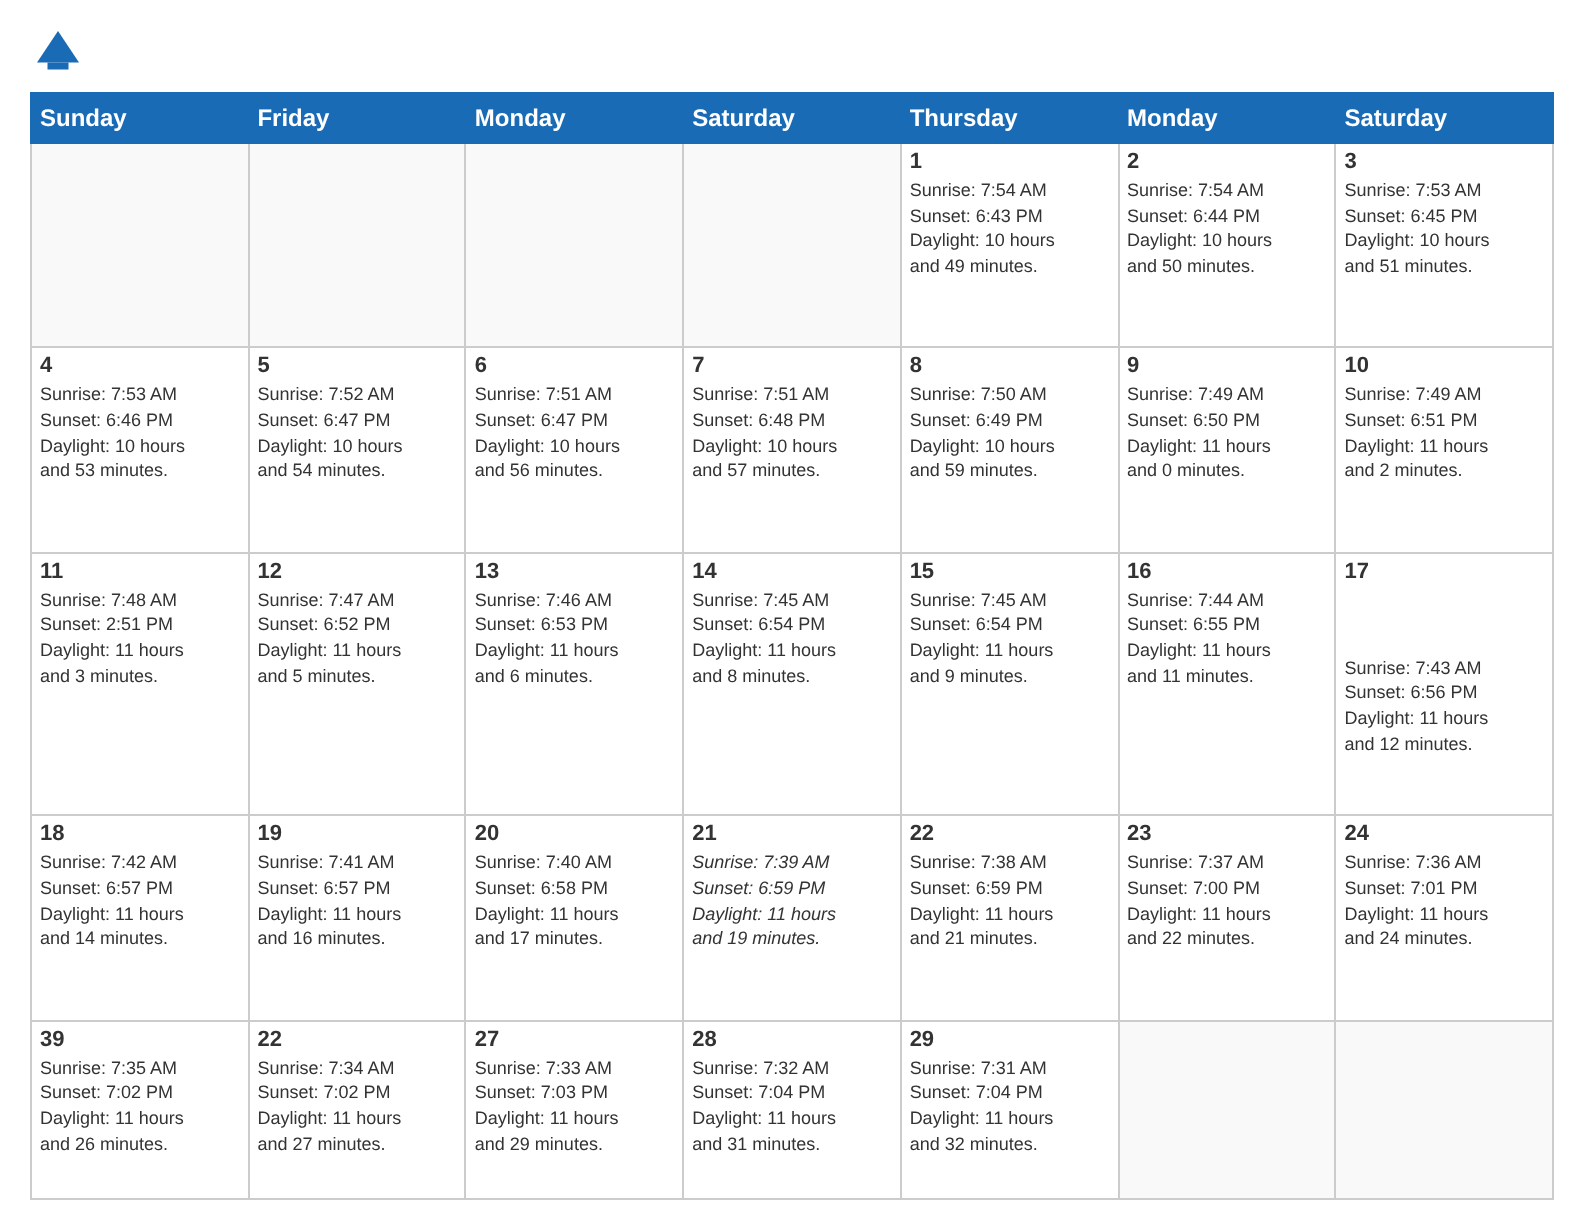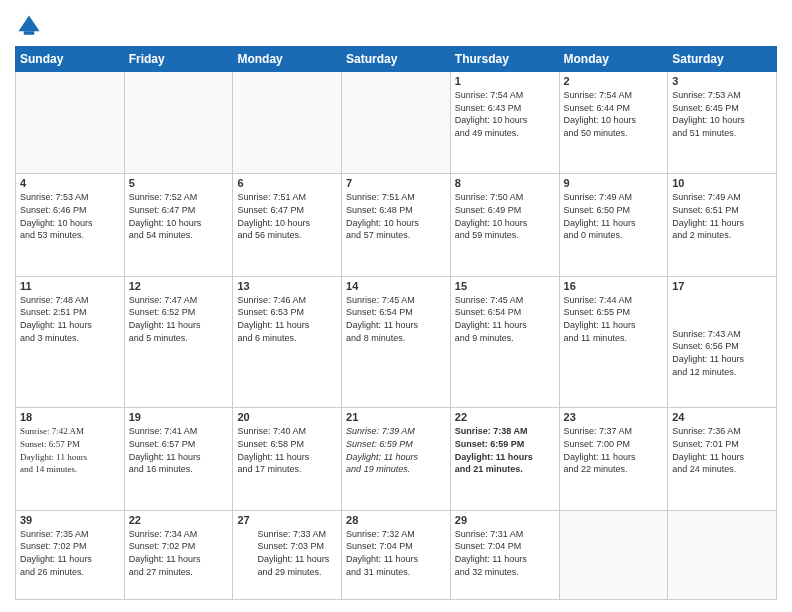--- a/index.html
+++ b/index.html
@@ -253,21 +253,21 @@
             <span class="day-number">17</span>
             <div class="day-info" style="white-space: pre-line; margin-top: 36px;">Sunrise: 7:43 AM
 Sunset: 6:56 PM
 Daylight: 11 hours
 and 12 minutes.</div>
           </td>
         </tr>
         <tr>
           <td>
             <span class="day-number">18</span>
-            <div class="day-info" style="white-space: pre-line; font-family: Liberation Serif, serif;">Sunrise: 7:42 AM
+            <div class="day-info" style="white-space: pre-line;">Sunrise: 7:42 AM
 Sunset: 6:57 PM
 Daylight: 11 hours
 and 14 minutes.</div>
           </td>
           <td>
             <span class="day-number">19</span>
             <div class="day-info" style="white-space: pre-line;">Sunrise: 7:41 AM
 Sunset: 6:57 PM
 Daylight: 11 hours
 and 16 minutes.</div>
@@ -281,21 +281,21 @@
           </td>
           <td>
             <span class="day-number">21</span>
             <div class="day-info" style="white-space: pre-line; font-style: italic;">Sunrise: 7:39 AM
 Sunset: 6:59 PM
 Daylight: 11 hours
 and 19 minutes.</div>
           </td>
           <td>
             <span class="day-number">22</span>
-            <div class="day-info" style="white-space: pre-line; font-weight: bold;">Sunrise: 7:38 AM
+            <div class="day-info" style="white-space: pre-line;">Sunrise: 7:38 AM
 Sunset: 6:59 PM
 Daylight: 11 hours
 and 21 minutes.</div>
           </td>
           <td>
             <span class="day-number">23</span>
             <div class="day-info" style="white-space: pre-line;">Sunrise: 7:37 AM
 Sunset: 7:00 PM
 Daylight: 11 hours
 and 22 minutes.</div>
@@ -318,21 +318,21 @@
           </td>
           <td>
             <span class="day-number">22</span>
             <div class="day-info" style="white-space: pre-line;">Sunrise: 7:34 AM
 Sunset: 7:02 PM
 Daylight: 11 hours
 and 27 minutes.</div>
           </td>
           <td>
             <span class="day-number">27</span>
-            <div class="day-info" style="white-space: pre-line; margin-left: 20px;">Sunrise: 7:33 AM
+            <div class="day-info" style="white-space: pre-line;">Sunrise: 7:33 AM
 Sunset: 7:03 PM
 Daylight: 11 hours
 and 29 minutes.</div>
           </td>
           <td>
             <span class="day-number">28</span>
             <div class="day-info" style="white-space: pre-line;">Sunrise: 7:32 AM
 Sunset: 7:04 PM
 Daylight: 11 hours
 and 31 minutes.</div>

